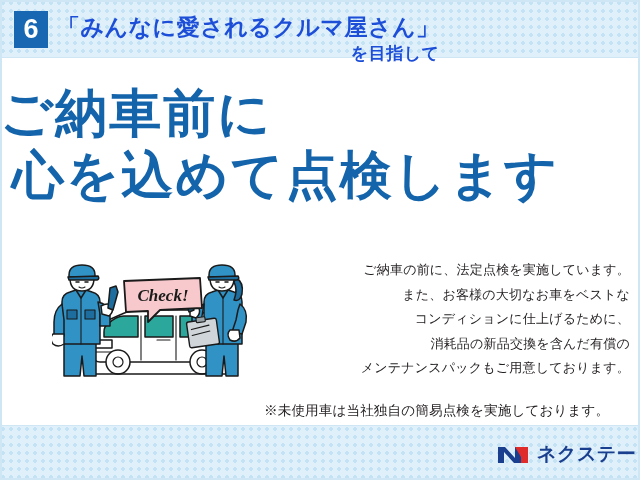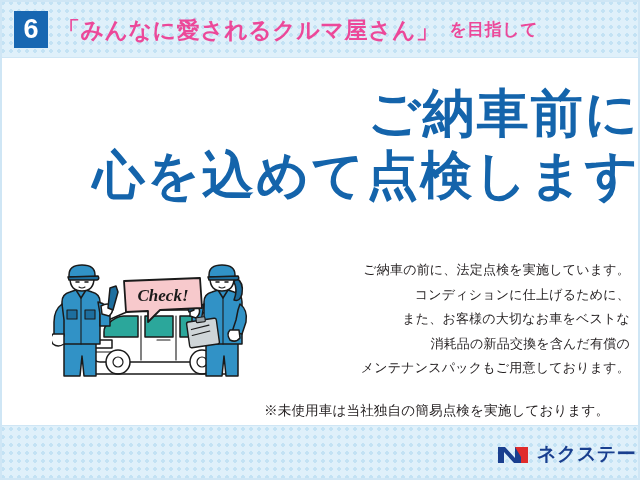--- a/index.html
+++ b/index.html
@@ -64,43 +64,44 @@
     text-align: center;
     letter-spacing: 0px;
     font-family: "Liberation Sans", sans-serif;
   }
   #header-title {
     position: absolute;
     left: 57px;
     top: 12px;
     height: 36px;
     display: flex;
-    align-items: center;
-    color: #ec4899;
-    white-space: nowrap;
+    align-items: flex-end;
+    color: #1d4ed8;
+    white-space: nowrap;
+    flex-direction: column;
   }
   #header-title-main {
     font-size: 23px;
     font-weight: bold;
     letter-spacing: 0.5px;
   }
   #header-title-suffix {
     font-size: 17px;
     font-weight: bold;
     letter-spacing: 0.5px;
     margin-left: 10px;
     position: relative;
     top: -1px;
   }
   #headline-block {
     position: absolute;
     left: 0;
     top: 82px;
     width: 640px;
-    text-align: right;
+    text-align: left;
     color: #1464ab;
   }
   .headline-line {
     font-size: 52px;
     font-weight: bold;
     letter-spacing: 2px;
     line-height: 62px;
     white-space: nowrap;
   }
   #headline-line-1 { font-size: 52px; }
@@ -305,22 +306,22 @@
 
       <g>
         <path d="M72 17 L148 14 L150 44 L108 46 L96 58 L96 47 L74 48 Z" fill="#f7c9cc" stroke="#1a1a1a" stroke-width="1.8" stroke-linejoin="round"></path>
         <text x="111" y="37" text-anchor="middle" font-family="'Liberation Serif', serif" font-size="17" font-style="italic" font-weight="bold" fill="#1a1a1a">Check!</text>
       </g>
     </svg>
   </div>
 
   <div id="body-copy">
     <div class="body-line">ご納車の前に、法定点検を実施しています。</div>
+    <div class="body-line">また、お客様の大切なお車をベストな</div>
     <div class="body-line">コンディションに仕上げるために、</div>
-    <div class="body-line">また、お客様の大切なお車をベストな</div>
     <div class="body-line">消耗品の新品交換を含んだ有償の</div>
     <div class="body-line">メンテナンスパックもご用意しております。</div>
     <div class="body-note">※未使用車は当社独自の簡易点検を実施しております。</div>
   </div>
 
   <div class="dot-band" id="footer-band"></div>
 
   <div id="brand-logo">
     <svg id="brand-mark" viewBox="0 0 34 22">
       <path d="M1 20 L1 4 L8 4 L18 15 L18 4 L24 4 L24 20 L17 20 L7 9 L7 20 Z" fill="#1a3f8f"></path>

